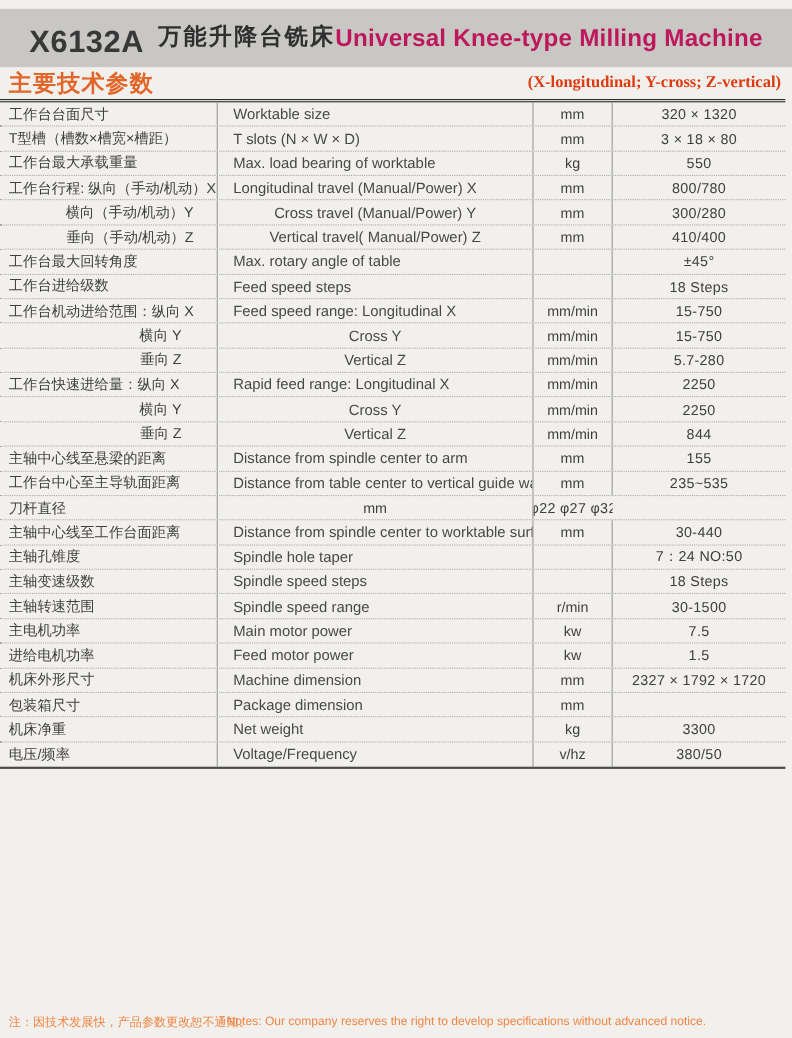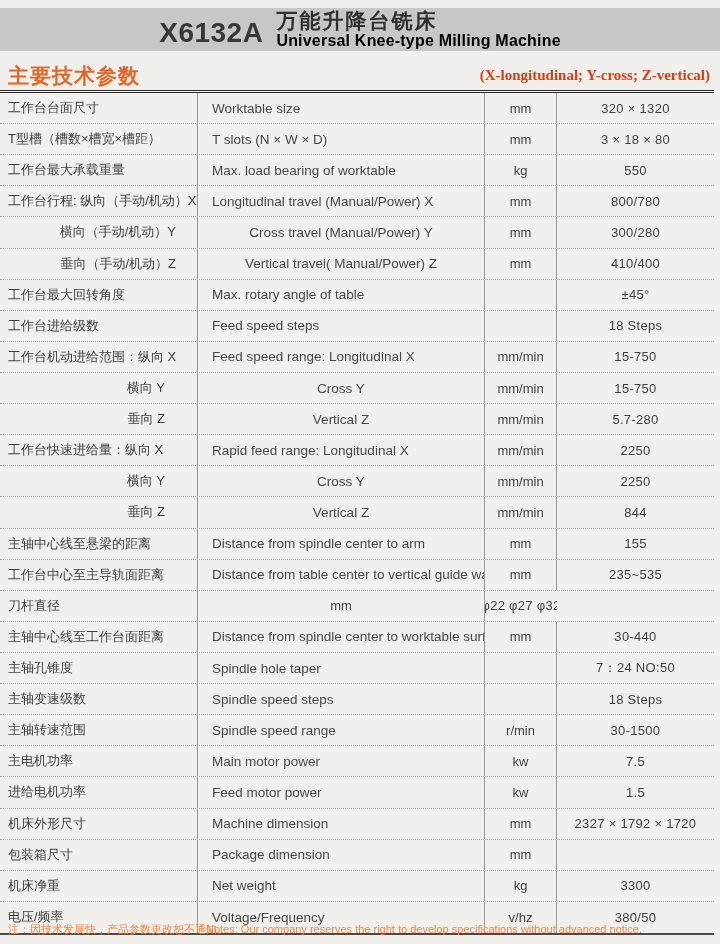--- a/index.html
+++ b/index.html
@@ -8,44 +8,44 @@
   }
   html,body{margin:0;padding:0;}
   body{
     width:720px;height:944px;position:relative;overflow:hidden;
     background:var(--page-bg);
     font-family:"Liberation Sans","DejaVu Sans",sans-serif;
     color:var(--text-dark);
   }
   
   .band{
-    position:absolute;top:8px;left:0;width:720px;height:43px;
+    position:absolute;top:8px;left:0;width:720px;height:53px;
     background:var(--band-gray);
     display:flex;align-items:center;justify-content:center;gap:13px;
   }
   .model{font-size:28px;font-weight:bold;color:#383838;letter-spacing:.5px;transform:translateY(3px);}
-  .titles{display:flex;flex-direction:column;line-height:1.08;}
+  .titles{display:flex;flex-direction:row;line-height:1.08;}
   .title-zh{font-size:21px;font-weight:bold;color:#2f2f2f;letter-spacing:2px;}
-  .title-en{font-size:16px;font-weight:bold;color:#000000;letter-spacing:.2px;}
+  .title-en{font-size:22px;font-weight:bold;color:#be185d;letter-spacing:.2px;}
   
   .colhead{
     position:absolute;top:61px;left:0;width:714px;height:29px;
     display:flex;align-items:center;box-sizing:border-box;
   }
   .colhead .c1{width:198px;box-sizing:border-box;padding-left:8px;
     color:var(--orange);font-weight:bold;font-size:21px;letter-spacing:1px;}
   .colhead .c2{width:287px;box-sizing:border-box;padding-left:14px;
     color:var(--red);font-weight:bold;font-size:15px;
     font-family:"Liberation Serif","DejaVu Serif",serif;}
   .colhead .c3{flex:1;text-align:right;padding-right:4px;
     color:var(--red);font-weight:bold;font-size:15px;
     font-family:"Liberation Serif","DejaVu Serif",serif;}
   
   .spec-table{
-    position:absolute;top:90px;left:0;width:714px;height:845px;
+    position:absolute;top:90px;left:0;width:714px;height:609px;
     box-sizing:border-box;
     border-top:3px double #2a2a2a;
     border-bottom:2px solid #4a4a4a;
     display:grid;grid-template-rows:repeat(27,1fr);
   }
   .row{
     display:grid;grid-template-columns:198px 287px 72px 157px;
     border-bottom:1px dotted #aaa;box-sizing:border-box;
   }
   .row:last-child{border-bottom:none;}

